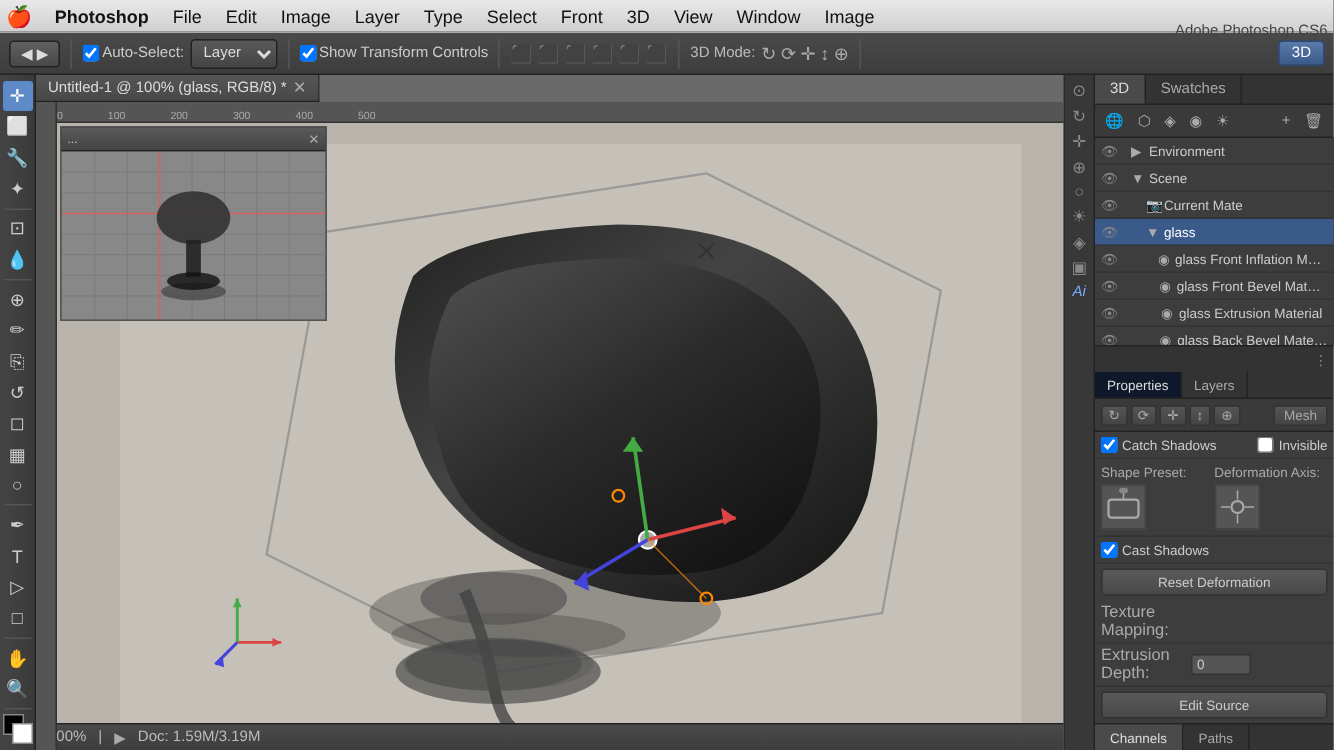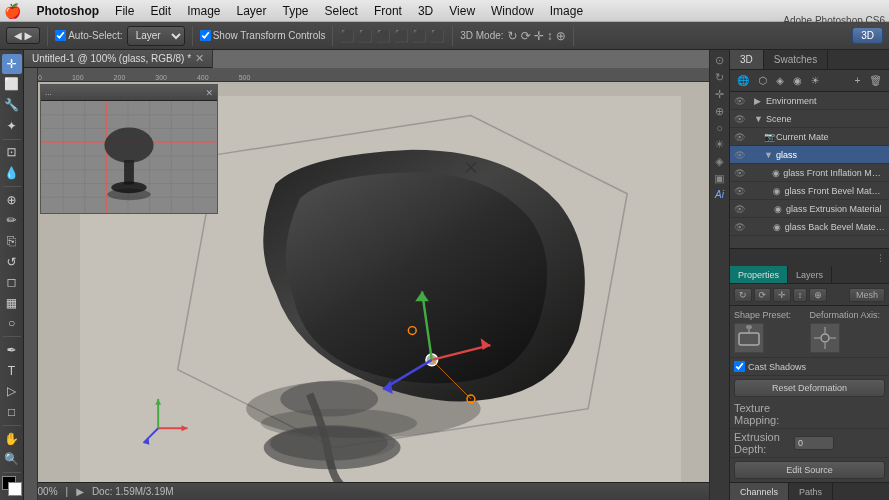--- a/index.html
+++ b/index.html
@@ -227,21 +227,21 @@
     .props-tabs {
       display: flex; background: #333;
       border-bottom: 1px solid #222;
       height: 18px;
     }
     .props-tab {
       padding: 2px 8px; font-size: 9px; color: #aaa;
       cursor: pointer; border-right: 1px solid #222;
       display: flex; align-items: center;
     }
-    .props-tab.active { background: #0f766e; color: #ddd; }
+    .props-tab.active { background: #0f172a; color: #ddd; }
 
     .props-toolbar {
       display: flex; align-items: center;
       background: #3a3a3a;
       border-bottom: 1px solid #222;
       padding: 2px 4px; gap: 2px; height: 22px;
     }
     .props-tb-btn {
       font-size: 9px; color: #aaa; background: linear-gradient(to bottom, #555,#444);
       border: 1px solid #333; border-radius: 2px;
@@ -656,20 +656,31 @@
     <div class="props-toolbar">
       <button class="props-tb-btn">↻</button>
       <button class="props-tb-btn">⟳</button>
       <button class="props-tb-btn">✛</button>
       <button class="props-tb-btn">↕</button>
       <button class="props-tb-btn">⊕</button>
       <span style="flex:1;"></span>
       <span class="props-tb-label">Mesh</span>
     </div>
 
+    <div class="props-row">
+      <label class="props-check-label">
+        <input type="checkbox" class="props-check" checked="" style="">
+        <span>Catch Shadows</span>
+      </label>
+      <span style="flex:1;"></span>
+      <label class="props-check-label">
+        <input type="checkbox" class="props-check" style="">
+        <span>Invisible</span>
+      </label>
+    </div>
     <div class="props-row" style="align-items:flex-start;padding:4px;">
       <div style="flex:1;">
         <div style="font-size:9px;color:#aaa;margin-bottom:3px;">Shape Preset:</div>
         <div class="shape-preset-box">
           <svg width="26" height="26" viewBox="0 0 26 26">
             <rect x="3" y="8" width="20" height="12" rx="2" fill="none" stroke="#aaa" stroke-width="1.5"></rect>
             <line x1="13" y1="8" x2="13" y2="2" stroke="#aaa" stroke-width="1"></line>
             <ellipse cx="13" cy="2" rx="3" ry="2" fill="#888"></ellipse>
           </svg>
         </div>

